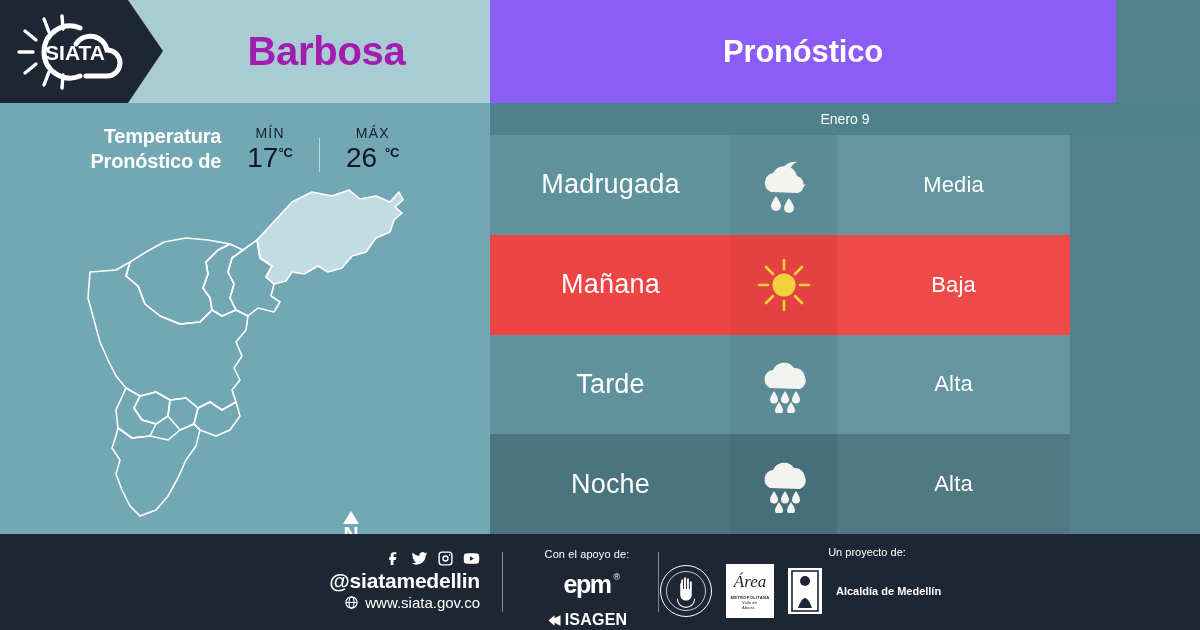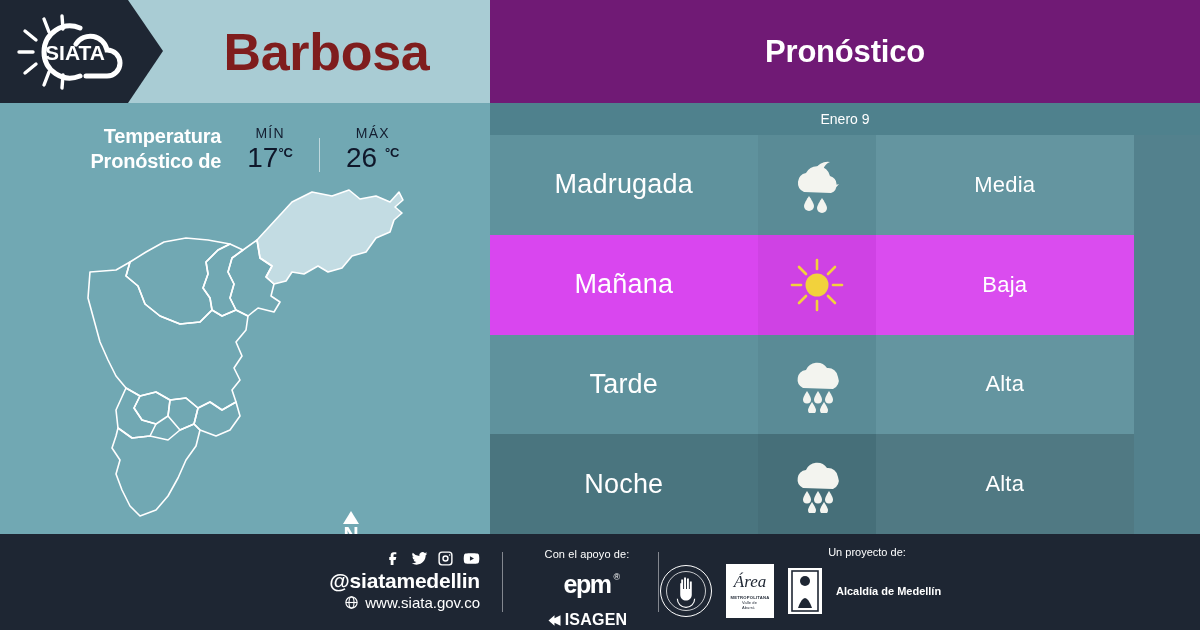--- a/index.html
+++ b/index.html
@@ -22,21 +22,21 @@
   }
   #logo-badge {
     position:absolute; left:0; top:0; width:163px; height:103px;
     background:#1e2633;
     clip-path:polygon(0 0, 128px 0, 163px 51px, 128px 103px, 0 103px);
   }
   #logo-mark { position:absolute; left:14px; top:14px; width:120px; height:76px; }
   #city-name {
     position:absolute; left:163px; top:0; width:327px; height:103px;
     display:flex; align-items:center; justify-content:center;
-    color:#7f1d1d; font-size:52px; font-weight:bold; letter-spacing:-.3px;
+    color:#a21caf; font-size:40px; font-weight:bold; letter-spacing:-.3px;
   }
   #temp-block {
     position:absolute; left:0; top:118px; width:490px; height:62px;
     display:flex; align-items:center; justify-content:center; gap:26px;
   }
   #temp-title {
     color:#ffffff; font-size:20px; font-weight:bold; line-height:1.25;
     text-align:right; letter-spacing:-.2px;
   }
   .temp-col { text-align:center; color:#0f172a; }
@@ -54,39 +54,39 @@
     border-bottom:13px solid #ffffff;
   }
   #north .n { font-size:21px; font-weight:bold; line-height:1; margin-top:-1px; }
 
   
   #right-panel {
     position:absolute; left:490px; top:0; width:710px; height:534px;
     background:#53818d;
   }
   #right-header {
-    position:absolute; left:0; top:0; width:710px; height:103px;
-    background:#701a75;
+    position:absolute; left:0; top:0; width:626px; height:103px;
+    background:#8b5cf6;
     display:flex; align-items:center; justify-content:center;
   }
   #right-title {
     color:#ffffff; font-size:31px; font-weight:bold; text-align:center;
     line-height:1.22; letter-spacing:-.2px;
   }
   #date-band {
     position:absolute; left:0; top:103px; width:710px; height:32px;
     background:#4f818d;
     display:flex; align-items:center; justify-content:center;
   }
   #date-text { color:#ffffff; font-size:14px; }
 
-  #rows { position:absolute; left:0; top:135px; width:644px; height:399px; }
+  #rows { position:absolute; left:0; top:135px; width:580px; height:399px; }
   .row { position:relative; display:flex; height:99.75px; }
   .row.tone-a { background:#5f929d; }
-  .row.tone-b { background:#d946ef; }
+  .row.tone-b { background:#ef4444; }
   .cell-period { width:295px; display:flex; align-items:center; justify-content:center; }
   .cell-icon   { width:130px; display:flex; align-items:center; justify-content:center; }
   .cell-prob   { width:285px; display:flex; align-items:center; justify-content:center; }
   .period-text { color:#ffffff; font-size:27px; letter-spacing:.2px; }
   .prob-text   { color:#ffffff; font-size:22px; letter-spacing:.2px; }
   .cell-icon   { background:rgba(0,0,0,.045); }
   .cell-prob   { background:rgba(255,255,255,.035); }
   .wx { width:62px; height:58px; display:block; }
 
   

